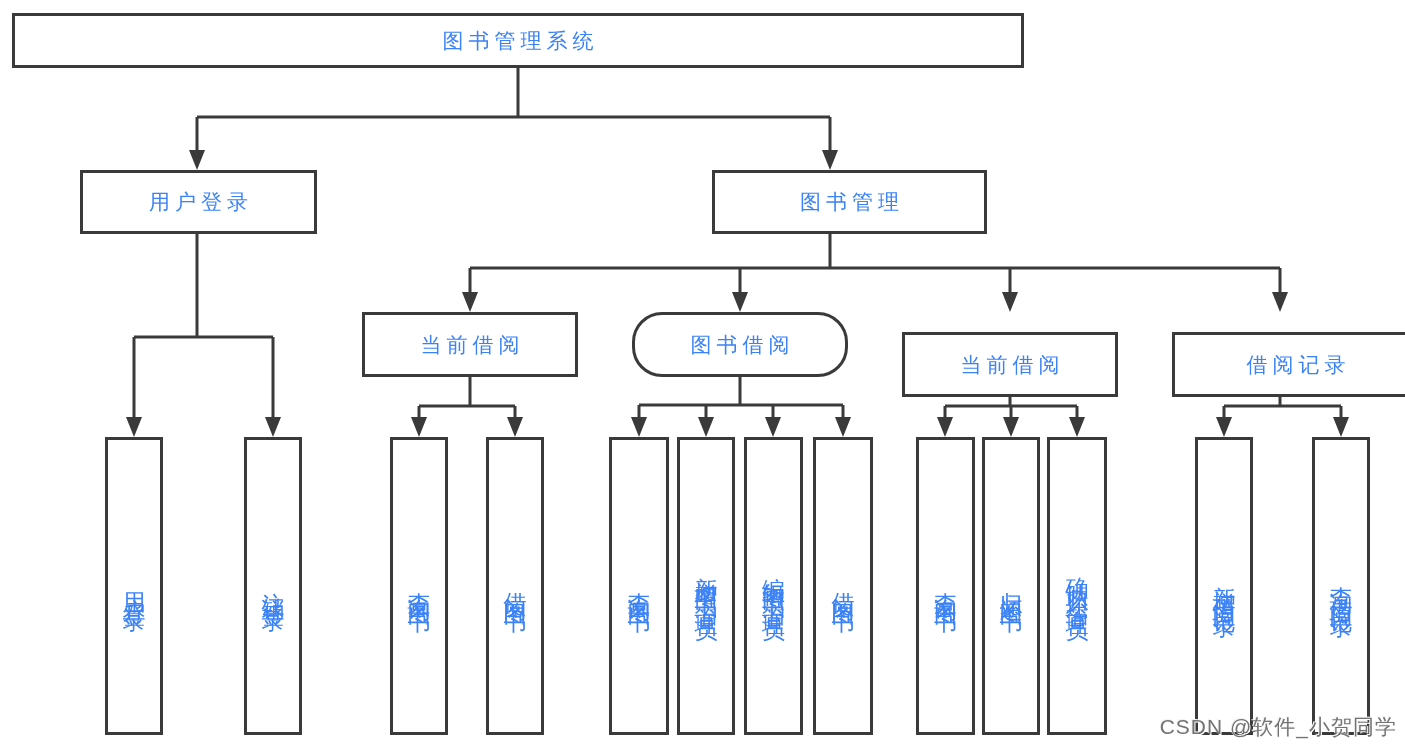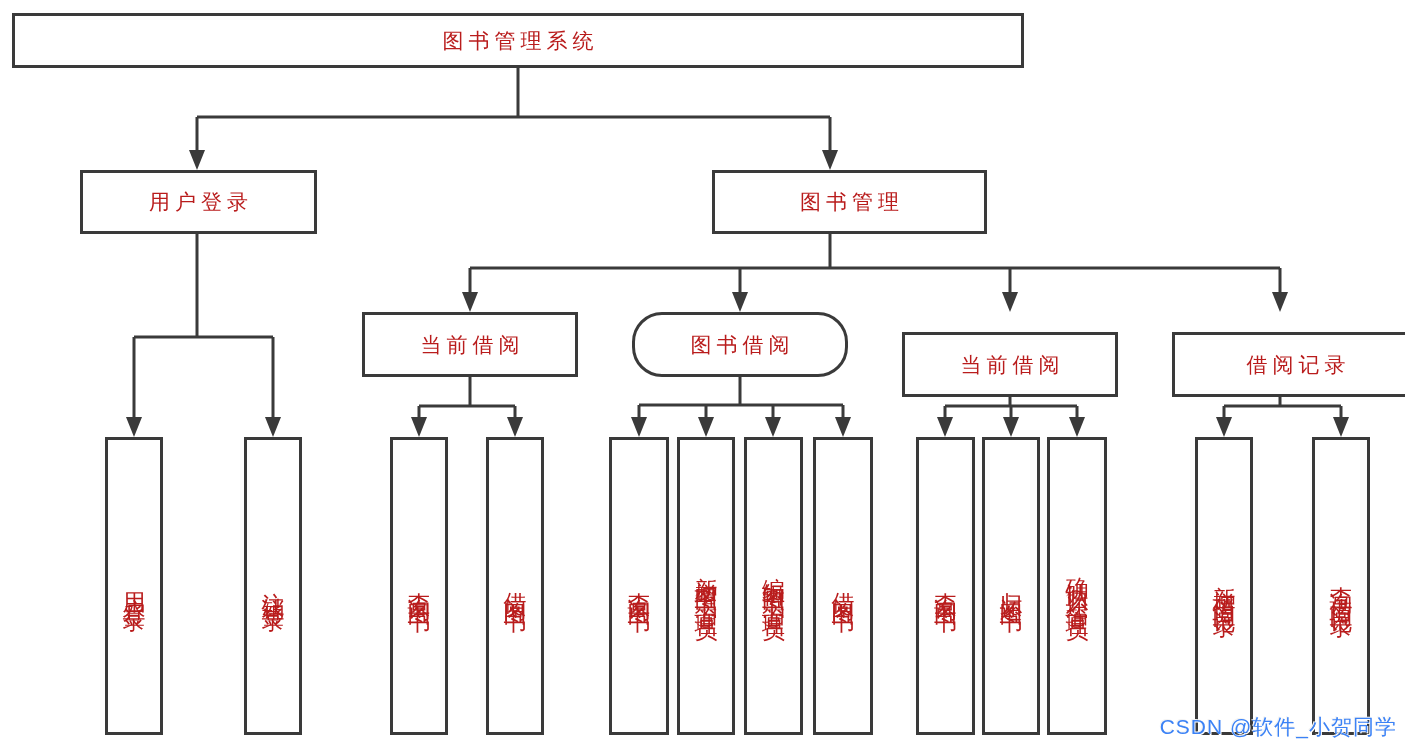--- a/index.html
+++ b/index.html
@@ -19,21 +19,21 @@
     position: absolute;
     left: 0; top: 0;
     width: 1405px;
     height: 747px;
   }
   .node {
     position: absolute;
     box-sizing: border-box;
     background: #ffffff;
     border: 3px solid #3a3a3a;
-    color: #b91c1c;
+    color: #3b82f6;
     display: flex;
     align-items: center;
     justify-content: center;
     text-align: right;
   }
   .node-h {
     font-size: 21px;
     letter-spacing: 5px;
     text-indent: 5px; 
   }
@@ -42,21 +42,21 @@
     text-orientation: mixed;
     font-size: 23px;
     letter-spacing: 6px;
     line-height: 1;
   }
   .watermark {
     position: absolute;
     right: 8px;
     bottom: 6px;
     font-size: 21px;
-    color: #3b82f6;
+    color: #737373;
     letter-spacing: 1px;
     text-shadow: 1px 1px 0 #ffffff, -1px -1px 0 #f2f2f2;
     white-space: nowrap;
   }
 </style>
 </head>
 <body>
 
 <div id="canvas">
 

